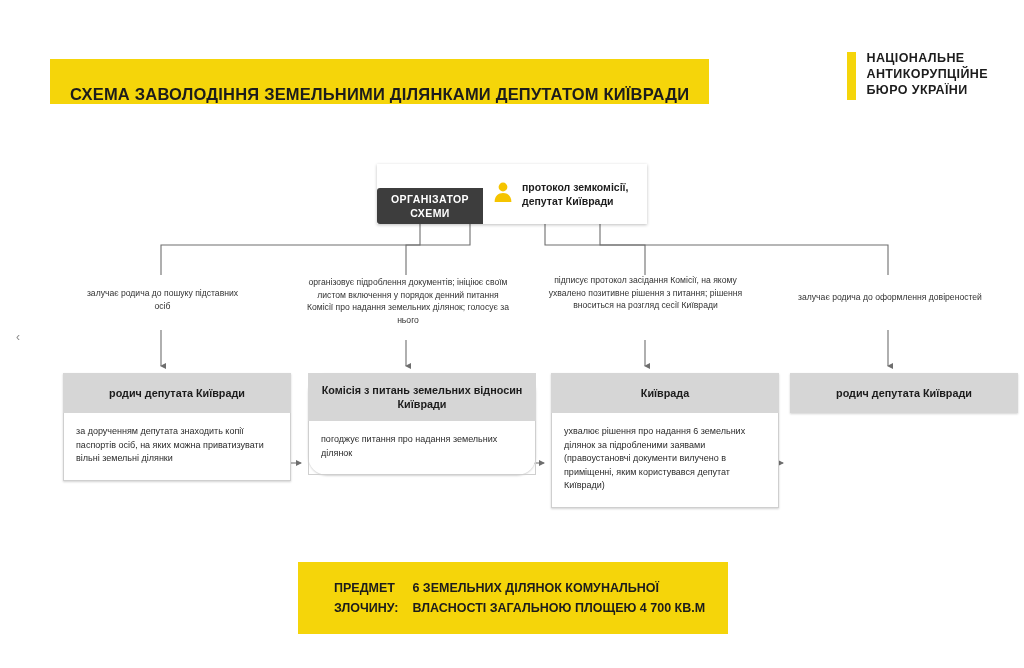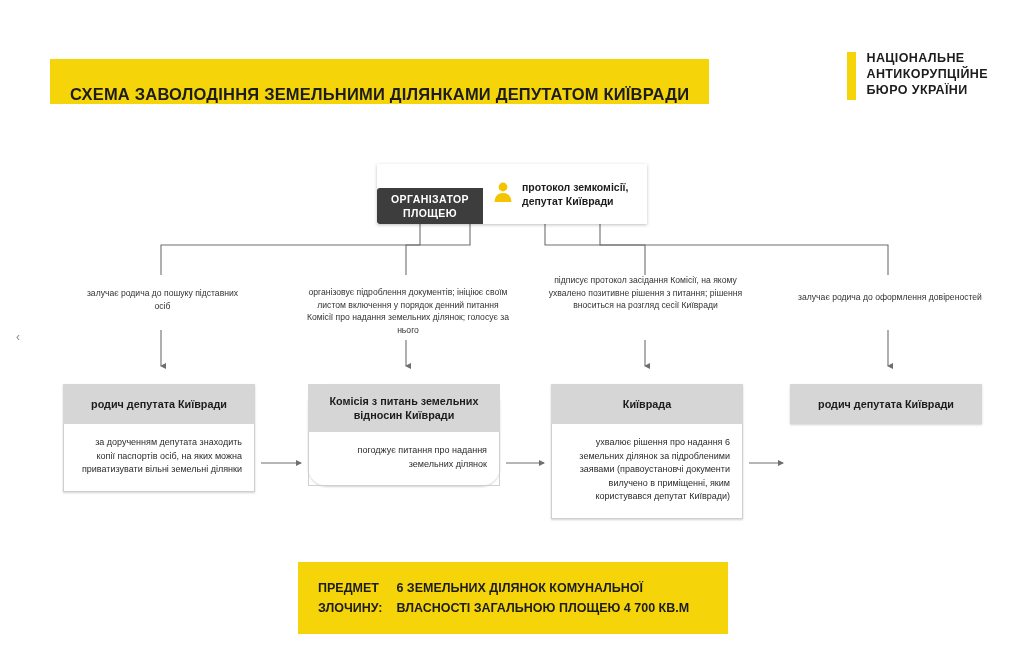--- a/index.html
+++ b/index.html
@@ -129,64 +129,63 @@
     position: absolute;
     font-size: 8.6px;
     color: #333333;
     line-height: 12.5px;
     text-align: center;
   }
 
   
   .flow-box {
     position: absolute;
-    width: 192px;
+    width: 228px;
     box-shadow: 0 1px 2px rgba(0,0,0,0.18);
     background: #ffffff;
-    margin-top: 11px;
   }
   .flow-head {
     background: #d6d6d6;
     color: #1c1c1c;
     font-size: 10.8px;
     font-weight: bold;
     text-align: center;
     padding: 10px 8px;
     line-height: 14px;
     min-height: 40px;
     display: flex;
     align-items: center;
     justify-content: center;
   }
   .flow-body {
     border: 1px solid #cfcfcf;
     border-top: none;
     font-size: 9px;
     color: #2b2b2b;
     line-height: 13.5px;
-    text-align: right;
+    text-align: left;
     padding: 12px 12px 14px 12px;
   }
 
   #box-relative-1 { left: 63px; top: 373px; }
   #box-commission { left: 308px; top: 373px; border-radius: 19px; }
   #box-kyivrada   { left: 551px; top: 373px; }
   #box-relative-2 { left: 790px; top: 373px; }
 
   
   #footer-banner {
     position: absolute;
     left: 298px;
     top: 562px;
     width: 430px;
     height: 72px;
     background: #f5d50a;
     display: flex;
     align-items: center;
-    padding-left: 20px;
+    padding-left: 36px;
   }
   #footer-banner .label-col {
     font-size: 12.5px;
     font-weight: bold;
     color: #1c1c1c;
     line-height: 20px;
     margin-right: 14px;
     white-space: nowrap;
   }
   #footer-banner .value-col {
@@ -245,38 +244,38 @@
     <line x1="888" y1="330" x2="888" y2="366" stroke="#6e6e6e" stroke-width="1.1" marker-end="url(#arrow-down)"></line>
 
     <line x1="261" y1="463" x2="301" y2="463" stroke="#6e6e6e" stroke-width="1.1" marker-end="url(#arrow-right)"></line>
     <line x1="506" y1="463" x2="544" y2="463" stroke="#6e6e6e" stroke-width="1.1" marker-end="url(#arrow-right)"></line>
     <line x1="749" y1="463" x2="783" y2="463" stroke="#6e6e6e" stroke-width="1.1" marker-end="url(#arrow-right)"></line>
   </svg>
 
   <div id="organizer-node">
     <div id="organizer-left">
       <span>ОРГАНІЗАТОР</span>
-      <span>ПЛОЩЕЮ</span>
+      <span>СХЕМИ</span>
     </div>
     <div id="organizer-right">
       <span class="person-icon">
         <svg width="20" height="22" viewBox="0 0 20 22" xmlns="http://www.w3.org/2000/svg">
           <circle cx="10" cy="6" r="4.4" fill="#f5c400"></circle>
           <path d="M1.6,21 C1.6,14.9 5.3,12 10,12 C14.7,12 18.4,14.9 18.4,21 Z" fill="#f5c400"></path>
         </svg>
       </span>
       <span class="role-text">
         <span>протокол земкомісії,</span><br>
         <span>депутат Київради</span>
       </span>
     </div>
   </div>
 
   <div class="edge-label" style="left:85px; top:287px; width:155px;">залучає родича до пошуку підставних осіб</div>
-  <div class="edge-label" style="left:305px; top:286px; width:206px;">організовує підроблення документів; ініціює своїм листом включення у порядок денний питання Комісії про надання земельних ділянок; голосує за нього</div>
+  <div class="edge-label" style="left:305px; top:276px; width:206px;">організовує підроблення документів; ініціює своїм листом включення у порядок денний питання Комісії про надання земельних ділянок; голосує за нього</div>
   <div class="edge-label" style="left:543px; top:274px; width:205px;">підписує протокол засідання Комісії, на якому ухвалено позитивне рішення з питання; рішення вноситься на розгляд сесії Київради</div>
   <div class="edge-label" style="left:795px; top:291px; width:190px;">залучає родича до оформлення довіреностей</div>
 
   <div class="flow-box" id="box-relative-1">
     <div class="flow-head">родич депутата Київради</div>
     <div class="flow-body">за дорученням депутата знаходить копії паспортів осіб, на яких можна приватизувати вільні земельні ділянки</div>
   </div>
 
   <div class="flow-box" id="box-commission">
     <div class="flow-head">Комісія з питань земельних відносин Київради</div>

